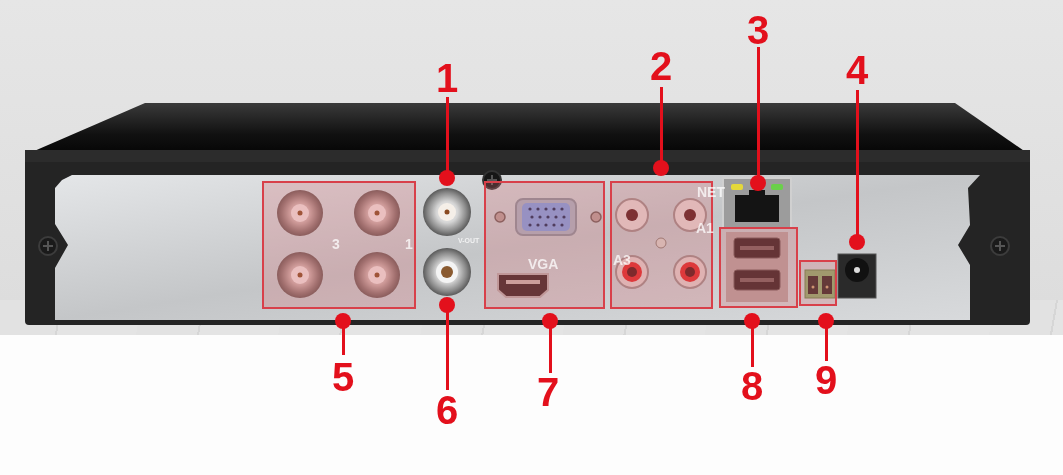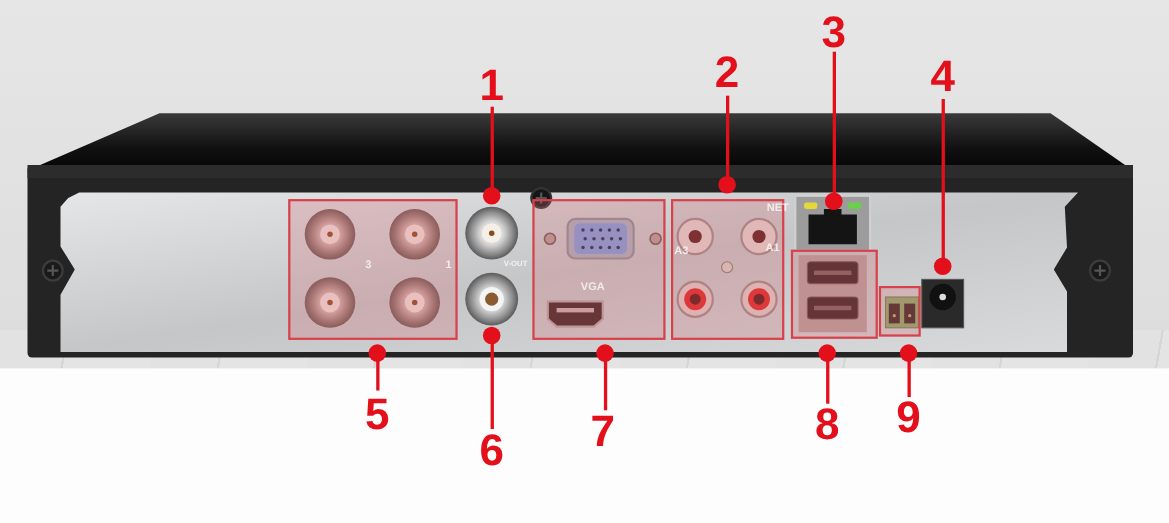--- a/index.html
+++ b/index.html
@@ -5,21 +5,21 @@
   html, body { margin:0; padding:0; }
   body { width:1063px; height:475px; position:relative; overflow:hidden; background:#fdfdfd; font-family:"Liberation Sans", sans-serif; }
   .bg-top { position:absolute; left:0; top:0; width:1063px; height:335px; background:linear-gradient(#e6e6e6,#dcdcdc); }
   .bg-floor { position:absolute; left:0; top:300px; width:1063px; height:35px; background:repeating-linear-gradient(100deg,#e2e2e2 0 60px,#d6d6d6 60px 62px,#e4e4e4 62px 140px); }
   .bg-bottom { position:absolute; left:0; top:335px; width:1063px; height:140px; background:#fdfdfd; }
   svg.device { position:absolute; left:0; top:0; }
   .hl { position:absolute; border:2px solid #d8404a; background:rgba(214,110,120,0.28); box-sizing:border-box; }
   .callout-num { position:absolute; color:#e3101c; font-weight:bold; font-size:40px; line-height:40px; width:40px; text-align:center; margin-left:-20px; }
   .callout-line { position:absolute; width:3px; margin-left:-1.5px; background:#e3101c; }
   .callout-dot { position:absolute; width:16px; height:16px; margin-left:-8px; margin-top:-8px; border-radius:50%; background:#e3101c; }
-  .silk { position:absolute; color:rgba(255,255,255,0.75); font-size:10px; font-weight:bold; }
+  .silk { position:absolute; color:rgba(255,255,255,0.75); font-size:14px; font-weight:bold; }
 </style>
 </head>
 <body>
 
 <div class="bg-top"></div>
 <div class="bg-floor"></div>
 <div class="bg-bottom"></div>
 
 <svg class="device" width="1063" height="475">
   <defs>
@@ -145,21 +145,21 @@
 
 <div class="hl" style="left:262px;top:181px;width:154px;height:128px;"></div>
 <div class="hl" style="left:484px;top:181px;width:121px;height:128px;"></div>
 <div class="hl" style="left:610px;top:181px;width:103px;height:128px;"></div>
 <div class="hl" style="left:719px;top:227px;width:79px;height:81px;"></div>
 <div class="hl" style="left:799px;top:260px;width:38px;height:46px;"></div>
 
 <span class="silk" style="left:528px;top:256px;">VGA</span>
 <span class="silk" style="left:458px;top:237px;font-size:7px;">V-OUT</span>
 <span class="silk" style="left:697px;top:184px;">NET</span>
-<span class="silk" style="left:613px;top:223px;">A3</span>
+<span class="silk" style="left:613px;top:252px;">A3</span>
 <span class="silk" style="left:696px;top:220px;">A1</span>
 <span class="silk" style="left:332px;top:236px;">3</span>
 <span class="silk" style="left:405px;top:236px;">1</span>
 
 <div class="callout-num" style="left:447px;top:58px;">1</div>
 <div class="callout-line" style="left:447px;top:97px;height:80px;"></div>
 <div class="callout-dot" style="left:447px;top:178px;"></div>
 
 <div class="callout-num" style="left:661px;top:46px;">2</div>
 <div class="callout-line" style="left:661px;top:87px;height:80px;"></div>

